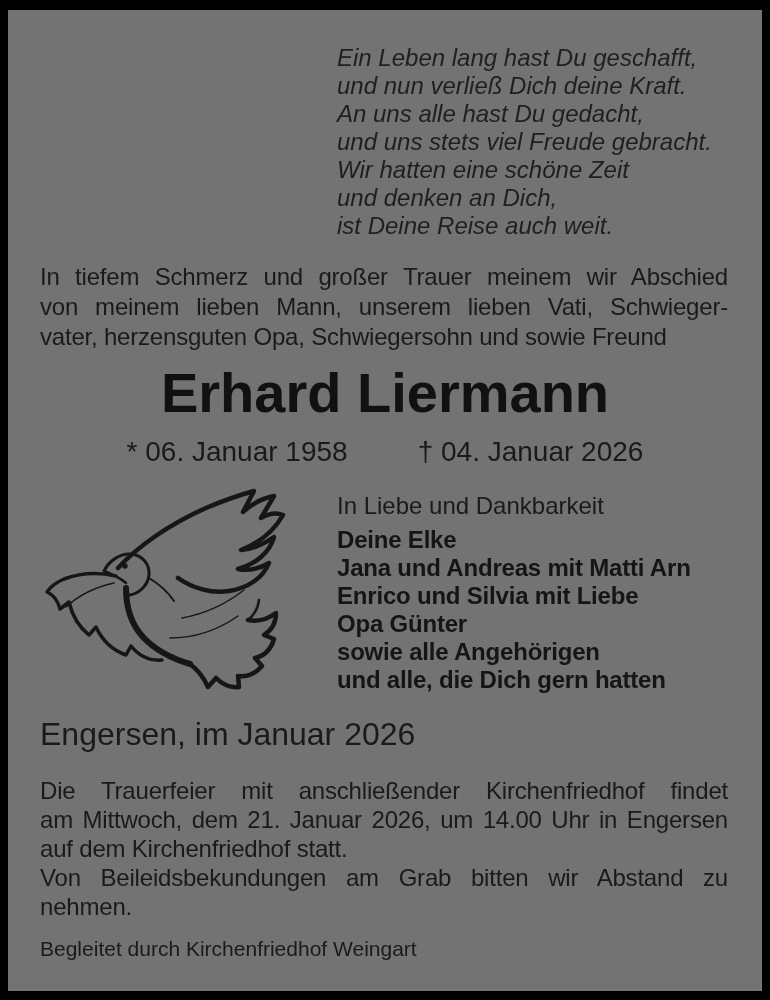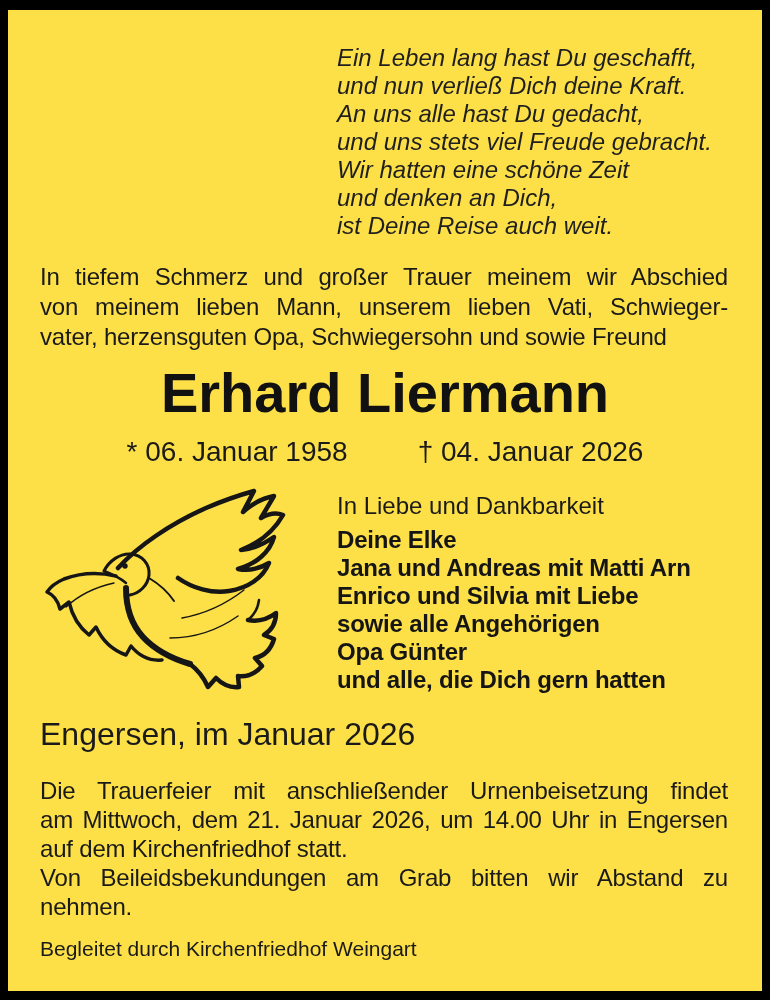--- a/index.html
+++ b/index.html
@@ -1,20 +1,20 @@
 <!DOCTYPE html>
 <html lang="de"><head>
 <meta charset="utf-8">
 <style>
   html,body{margin:0;padding:0;background:#fff;}
   .page{
     position:relative;
     width:770px;
     height:1000px;
-    background:#fde047;
+    background:#737373;
     font-family:"Liberation Sans","DejaVu Sans",sans-serif;
     color:#1a1a1a;
     overflow:hidden;
   }
   .frame{
     position:absolute;
     inset:0;
     border-top:10px solid #000;
     border-bottom:9px solid #000;
     border-left:8px solid #000;
@@ -139,29 +139,29 @@
       </g>
     </svg>
   </div>
 
   <div class="farewell-heading">In Liebe und Dankbarkeit</div>
 
   <div class="mourners">
     <div>Deine Elke</div>
     <div>Jana und Andreas mit Matti Arn</div>
     <div>Enrico und Silvia mit Liebe</div>
+    <div>Opa Günter</div>
     <div>sowie alle Angehörigen</div>
-    <div>Opa Günter</div>
     <div>und alle, die Dich gern hatten</div>
   </div>
 
   <div class="place-date">Engersen, im Januar 2026</div>
 
   <div class="ceremony">
-    <div class="just">Die Trauerfeier mit anschließender Urnenbeisetzung findet</div>
+    <div class="just">Die Trauerfeier mit anschließender Kirchenfriedhof findet</div>
     <div class="just">am Mittwoch, dem 21. Januar 2026, um 14.00 Uhr in Engersen</div>
     <div>auf dem Kirchenfriedhof statt.</div>
     <div class="just">Von Beileidsbekundungen am Grab bitten wir Abstand zu</div>
     <div>nehmen.</div>
   </div>
 
   <div class="funeral-home">Begleitet durch Kirchenfriedhof Weingart</div>
 </div>
 
 </body></html>

